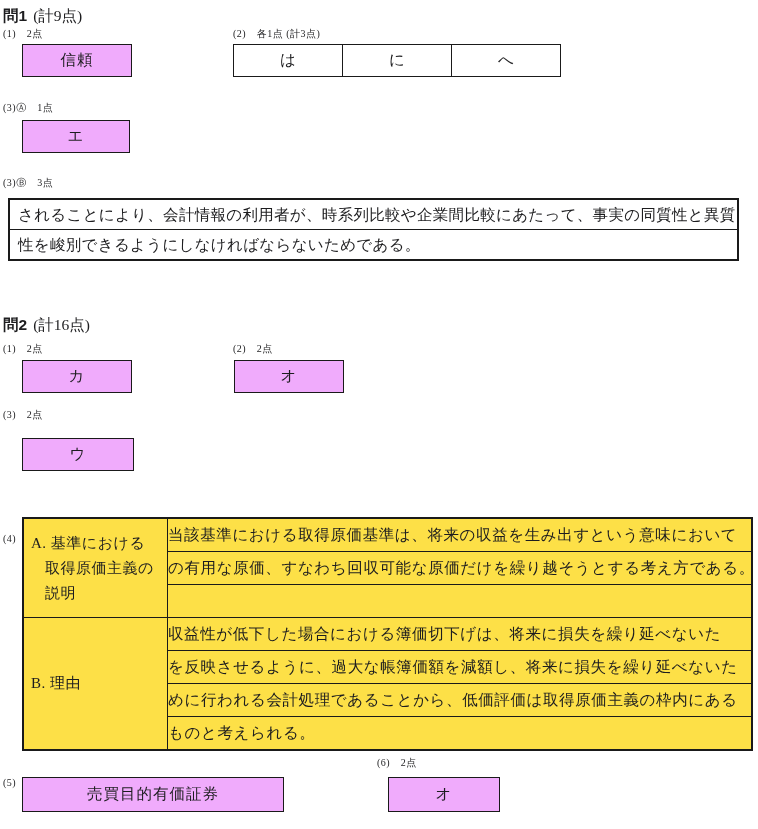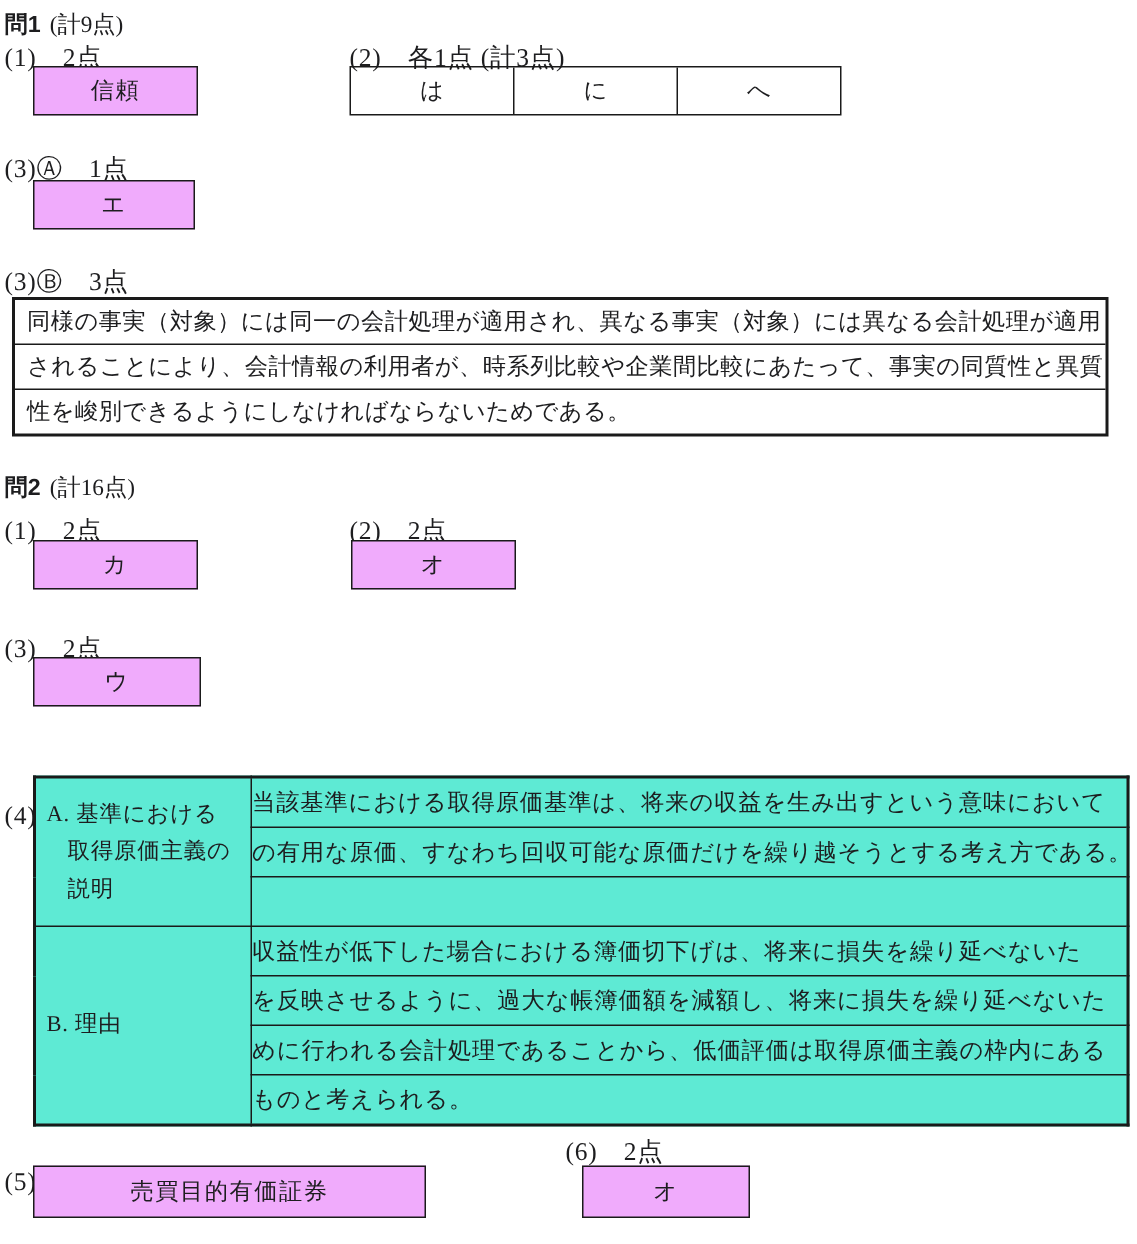--- a/index.html
+++ b/index.html
@@ -5,40 +5,40 @@
   html,body{margin:0;padding:0;}
   body{
     width:758px;height:829px;background:#ffffff;position:relative;overflow:hidden;
     font-family:"Liberation Serif","DejaVu Serif",serif;
     color:#1d1d1f;font-size:15px;
   }
   .abs{position:absolute;}
   .heading{font-size:15.5px;white-space:nowrap;}
   .heading .qnum{font-family:"Liberation Sans","DejaVu Sans",sans-serif;font-weight:bold;}
   .heading .qpts{margin-left:6px;}
-  .plabel{font-size:17px;white-space:nowrap;letter-spacing:0.5px;}
+  .plabel{font-size:10px;white-space:nowrap;letter-spacing:0.5px;}
   .ansbox{
     border:1.5px solid #1a1a1a;background:#f0abfc;
     display:flex;align-items:center;justify-content:center;
     font-size:15.5px;letter-spacing:1px;white-space:nowrap;
   }
   .cellrow{display:flex;border:1.5px solid #1a1a1a;}
   .cellrow .cell{
     width:108px;height:31px;display:flex;align-items:center;justify-content:center;
     border-right:1px solid #1a1a1a;font-size:15.5px;
   }
   .cellrow .cell:last-child{border-right:none;}
   .bigbox{border:2px solid #1a1a1a;background:#fff;}
   .bigbox .bb-row{
     height:29px;line-height:29px;padding-left:8px;
     border-bottom:1px solid #1a1a1a;
     font-size:15.5px;letter-spacing:0.3px;white-space:nowrap;overflow:hidden;
   }
   .bigbox .bb-row:last-child{border-bottom:none;}
-  table.anstable{border-collapse:collapse;table-layout:fixed;background:#5eead4;}
+  table.anstable{border-collapse:collapse;table-layout:fixed;background:#fde047;}
   table.anstable,table.anstable td{border:1px solid #1a1a1a;}
   table.anstable{border-width:2px;}
   table.anstable td{padding:0;}
   td.lblcell{
     width:143px;vertical-align:middle;font-size:15px;letter-spacing:0.5px;
   }
   td.lblcell .lbl-line{padding-left:7px;line-height:25px;white-space:nowrap;}
   td.lblcell .lbl-line.indent{padding-left:21px;}
   td.txtcell{
     height:32px;padding-left:8px;font-size:15.5px;letter-spacing:0.6px;
@@ -64,40 +64,39 @@
   <div class="cell">へ</div>
 </div>
 
 <div class="abs plabel" style="left:3px;top:101px;">(3)Ⓐ　1点</div>
 <div class="abs ansbox" style="left:22px;top:120px;width:106px;height:31px;">
   <span>エ</span>
 </div>
 
 <div class="abs plabel" style="left:3px;top:176px;">(3)Ⓑ　3点</div>
 <div class="abs bigbox" style="left:8px;top:198px;width:727px;">
-  <div class="bb-row">同様の事実（対象）には同一の会計処理が適用され、異なる事実（対象）には異なる会計処理が適用</div>
   <div class="bb-row">されることにより、会計情報の利用者が、時系列比較や企業間比較にあたって、事実の同質性と異質</div>
   <div class="bb-row">性を峻別できるようにしなければならないためである。</div>
 </div>
 
 <div class="abs heading" style="left:3px;top:315px;">
   <span class="qnum">問2</span><span class="qpts">(計16点)</span>
 </div>
 
 <div class="abs plabel" style="left:3px;top:342px;">(1)　2点</div>
 <div class="abs ansbox" style="left:22px;top:360px;width:108px;height:31px;">
   <span>カ</span>
 </div>
 
 <div class="abs plabel" style="left:233px;top:342px;">(2)　2点</div>
 <div class="abs ansbox" style="left:234px;top:360px;width:108px;height:31px;">
   <span>オ</span>
 </div>
 
-<div class="abs plabel" style="left:3px;top:421px;text-align:center;">(3)　2点</div>
+<div class="abs plabel" style="left:3px;top:408px;text-align:center;">(3)　2点</div>
 <div class="abs ansbox" style="left:22px;top:438px;width:110px;height:31px;">
   <span>ウ</span>
 </div>
 
 <div class="abs plabel" style="left:3px;top:496px;margin-top:36px;">(4)　A：2点　B：4点</div>
 <table class="abs anstable" style="left:22px;top:517px;width:731px;">
   <tbody>
     <tr>
       <td class="lblcell" rowspan="3">
         <div class="lbl-line">A. 基準における</div>

